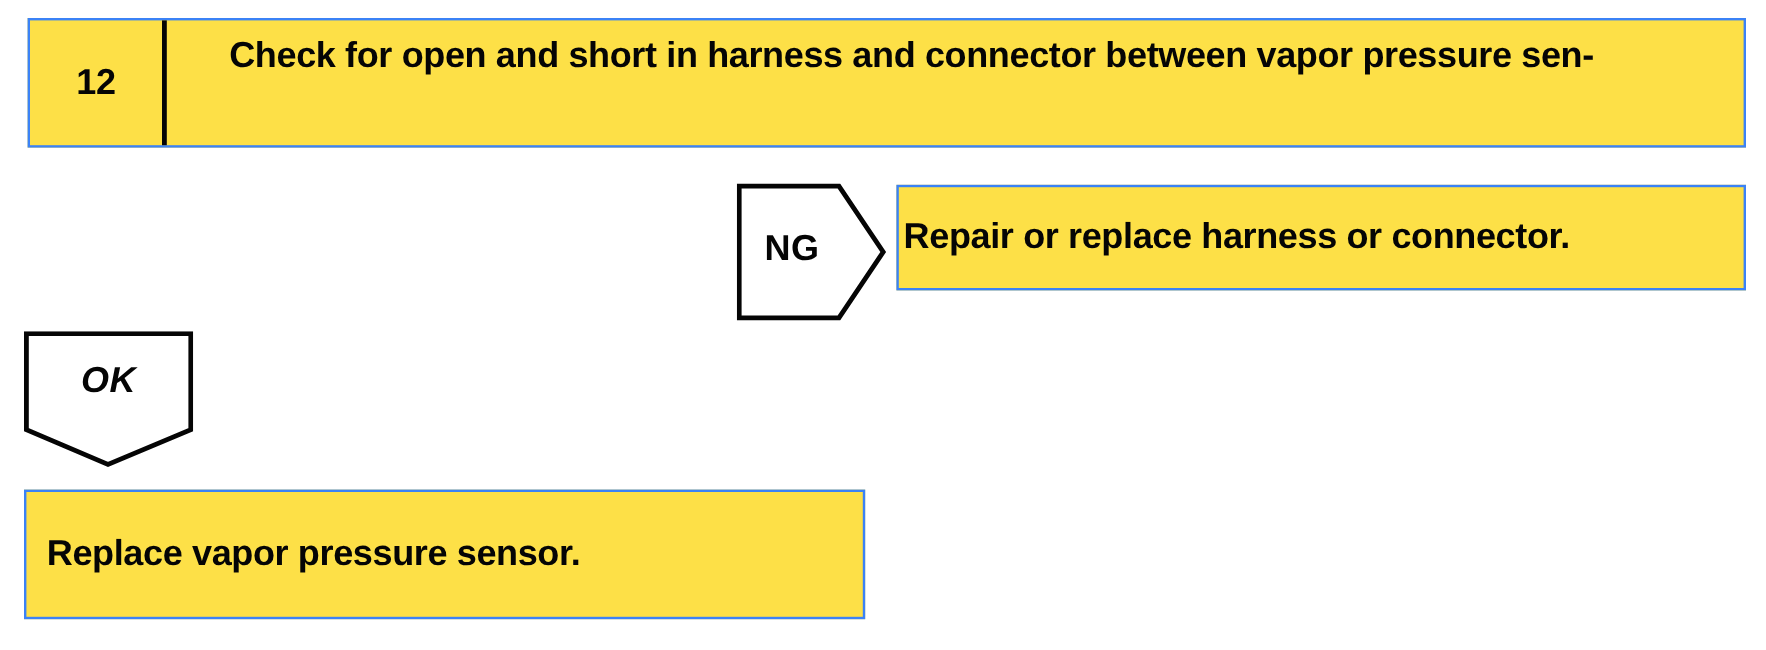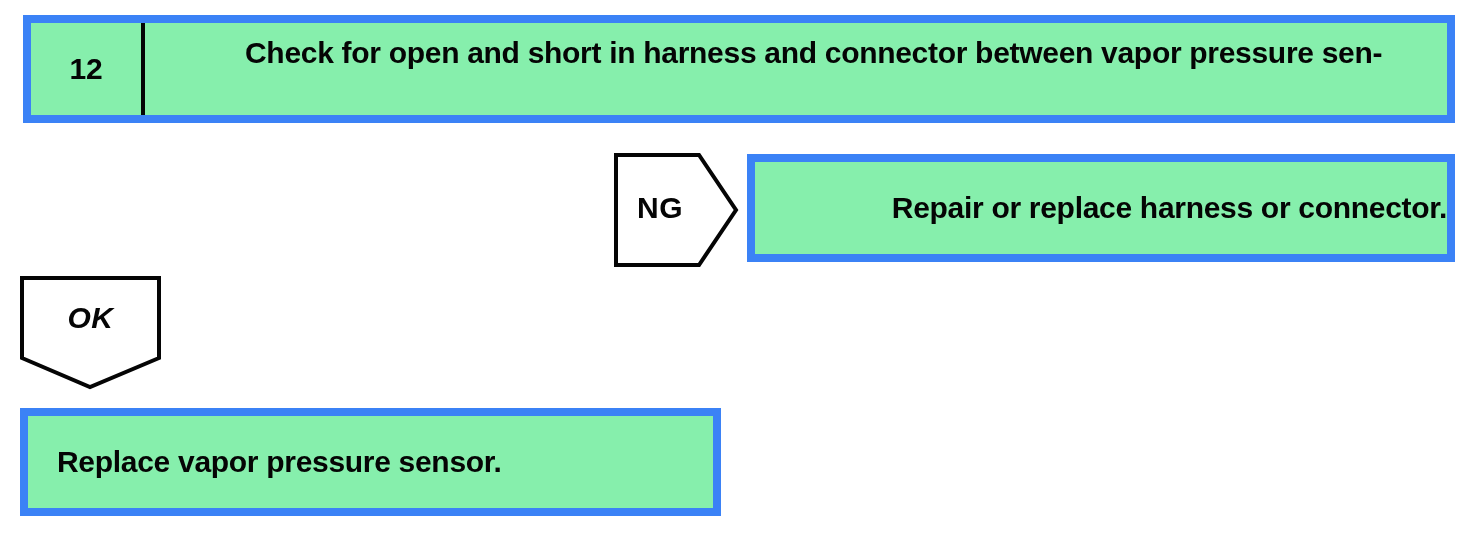--- a/index.html
+++ b/index.html
@@ -14,23 +14,22 @@
     background: #ffffff;
     font-family: "Liberation Sans", "DejaVu Sans", sans-serif;
     font-weight: 700;
     color: #050505;
     letter-spacing: -0.3px;
     overflow: hidden;
   }
   .box {
     position: absolute;
     box-sizing: border-box;
-    border: 8px solid #3b82f6;
-    background: #86efac;
-    gap: 48px;
+    border: 2px solid #3b82f6;
+    background: #fde047;
   }
   
   .step-box {
     left: 23px;
     top: 15px;
     width: 1432px;
     height: 108px;
     display: flex;
     align-items: stretch;
   }
@@ -71,35 +70,34 @@
   }
   .ng-wrap { left: 614px; top: 153px; width: 126px; height: 114px; }
   .ng-label { left: 0; top: 0; width: 92px; height: 110px; }
   .ok-wrap { left: 20px; top: 276px; width: 141px; height: 114px; font-style: italic; }
   .ok-label { left: 0; top: 0; width: 141px; height: 84px; }
   
   .ng-result-box {
     left: 747px;
     top: 154px;
     width: 708px;
-    height: 108px;
+    height: 88px;
     display: flex;
     align-items: center;
-    padding-left: 30px;
+    padding-left: 4px;
     font-size: 30px;
-    justify-content: flex-end;
   }
   .ok-result-box {
     left: 20px;
     top: 408px;
     width: 701px;
     height: 108px;
     display: flex;
     align-items: center;
-    padding-left: 29px;
+    padding-left: 17px;
     font-size: 30px;
   }
 </style>
 </head>
 <body>
 
 <div class="canvas">
 
   <div class="box step-box">
     <div class="step-num-cell">

